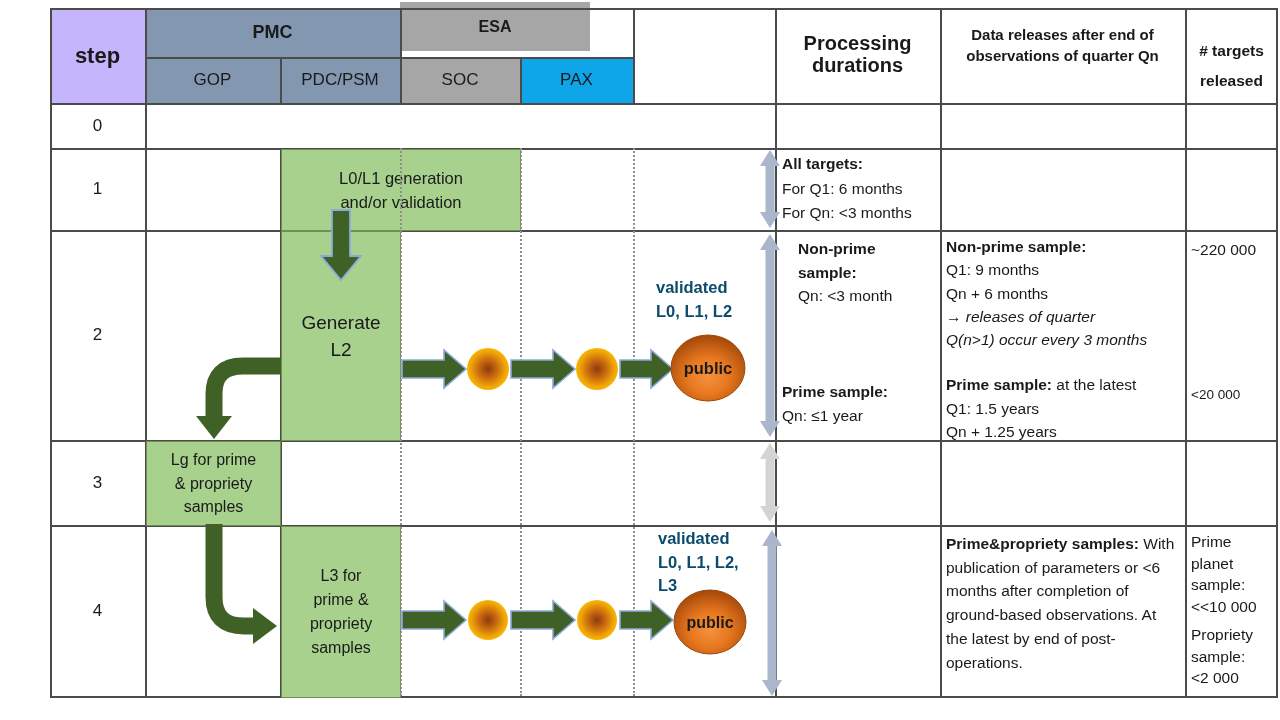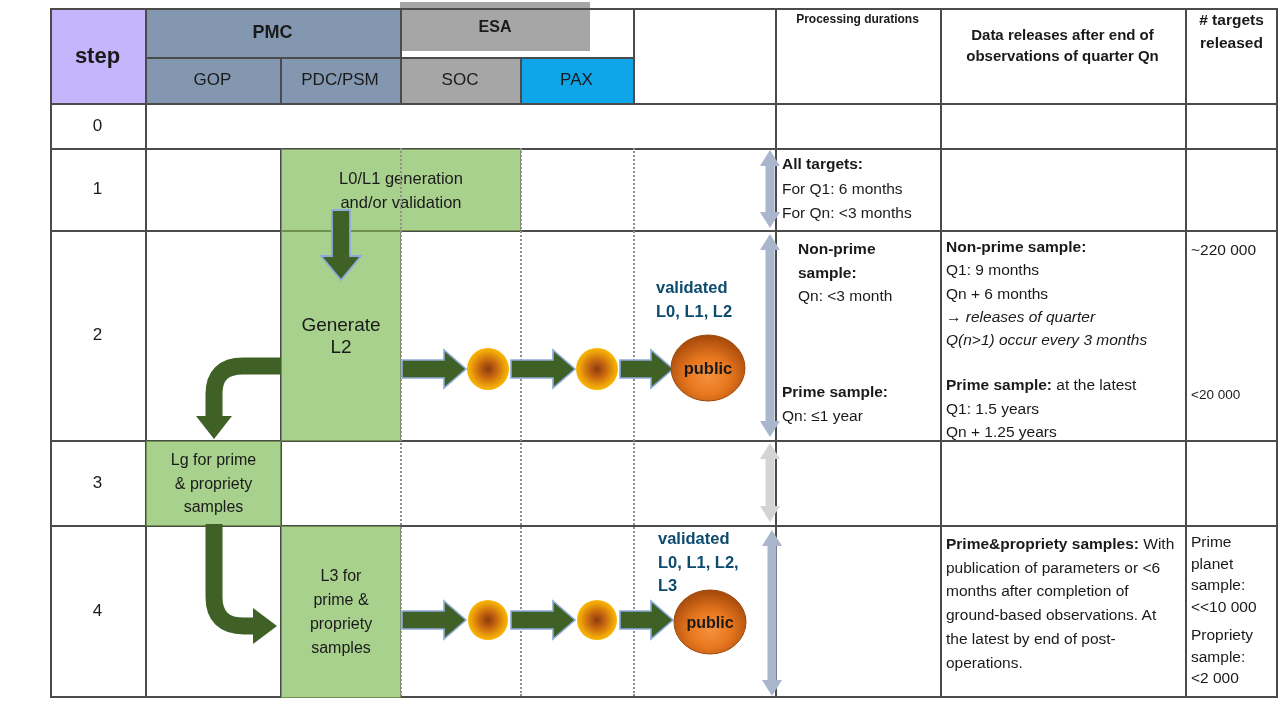--- a/index.html
+++ b/index.html
@@ -26,23 +26,23 @@
 
 <div id="canvas">
 
   <div class="abs flex b z1" style="left:50px;top:8px;width:95px;height:95px;background:#c4b5fd;font-size:22px">step</div>
   <div class="abs flex b z1" style="left:145px;top:8px;width:255px;height:49px;background:#8497b0;font-size:18px">PMC</div>
   <div class="abs flex z1" style="left:145px;top:57px;width:135px;height:46px;background:#8497b0;font-size:17px">GOP</div>
   <div class="abs flex z1" style="left:280px;top:57px;width:120px;height:46px;background:#8497b0;font-size:17px">PDC/PSM</div>
   <div class="abs flex b z1" style="left:400px;top:2px;width:190px;height:49px;background:#a6a6a6;font-size:16px">ESA</div>
   <div class="abs flex z1" style="left:400px;top:57px;width:120px;height:46px;background:#a6a6a6;font-size:17px">SOC</div>
   <div class="abs flex z1" style="left:520px;top:57px;width:113px;height:46px;background:#0ea5e9;font-size:17px">PAX</div>
-  <div class="abs topflex b z1" style="left:775px;top:8px;width:165px;height:81px;padding-top:0;font-size:12px;line-height:22px">Processing durations</div>
+  <div class="abs topflex b z1" style="left:775px;top:8px;width:165px;height:81px;padding-top:24px;font-size:20px;line-height:22px">Processing durations</div>
   <div class="abs topflex b z1" style="left:940px;top:8px;width:245px;height:83px;padding-top:16px;font-size:15px;line-height:21px">Data releases after end of observations of quarter Qn</div>
-  <div class="abs topflex b z1" style="left:1185px;top:8px;width:93px;height:81px;padding-top:0;font-size:15.5px;line-height:23px"># targets released</div>
+  <div class="abs topflex b z1" style="left:1185px;top:8px;width:93px;height:81px;padding-top:28px;font-size:15.5px;line-height:30px"># targets released</div>
 
   <div class="hl z2" style="left:50px;top:8px;width:1228px"></div>
   <div class="hl z2" style="left:145px;top:57px;width:488px"></div>
   <div class="hl z2" style="left:50px;top:103px;width:1228px"></div>
   <div class="hl z2" style="left:50px;top:148px;width:1228px"></div>
   <div class="hl z2" style="left:50px;top:230px;width:1228px"></div>
   <div class="hl z2" style="left:50px;top:440px;width:1228px"></div>
   <div class="hl z2" style="left:50px;top:525px;width:1228px"></div>
   <div class="hl z2" style="left:50px;top:696px;width:1228px"></div>
 
@@ -53,21 +53,21 @@
   <div class="vl z2" style="left:400px;top:8px;height:95px"></div>
   <div class="vl z2" style="left:520px;top:57px;height:46px"></div>
   <div class="vl z2" style="left:633px;top:8px;height:95px"></div>
   <div class="vl z2" style="left:775px;top:8px;height:690px"></div>
   <div class="vl z2" style="left:940px;top:8px;height:690px"></div>
   <div class="vl z2" style="left:1185px;top:8px;height:690px"></div>
   <div class="vl z2" style="left:1276px;top:8px;height:690px"></div>
 
   <div class="greenbox" style="left:281px;top:149px;width:238px;height:80px;font-size:16.5px;line-height:24px">L0/L1 generation
 and/or validation</div>
-  <div class="greenbox" style="left:281px;top:231px;width:118px;height:208px;font-size:19px;line-height:22px">Generate
+  <div class="greenbox" style="left:281px;top:231px;width:118px;height:208px;font-size:19px;line-height:27px">Generate
 L2</div>
   <div class="greenbox" style="left:146px;top:441px;width:133px;height:83px;font-size:16px;line-height:23.5px">Lg for prime
 &amp; propriety
 samples</div>
   <div class="greenbox" style="left:281px;top:526px;width:118px;height:170px;font-size:16px;line-height:24px">L3 for
 prime &amp;
 propriety
 samples</div>
 
   <div class="vdot z4" style="left:400px;top:148px;height:548px"></div>

